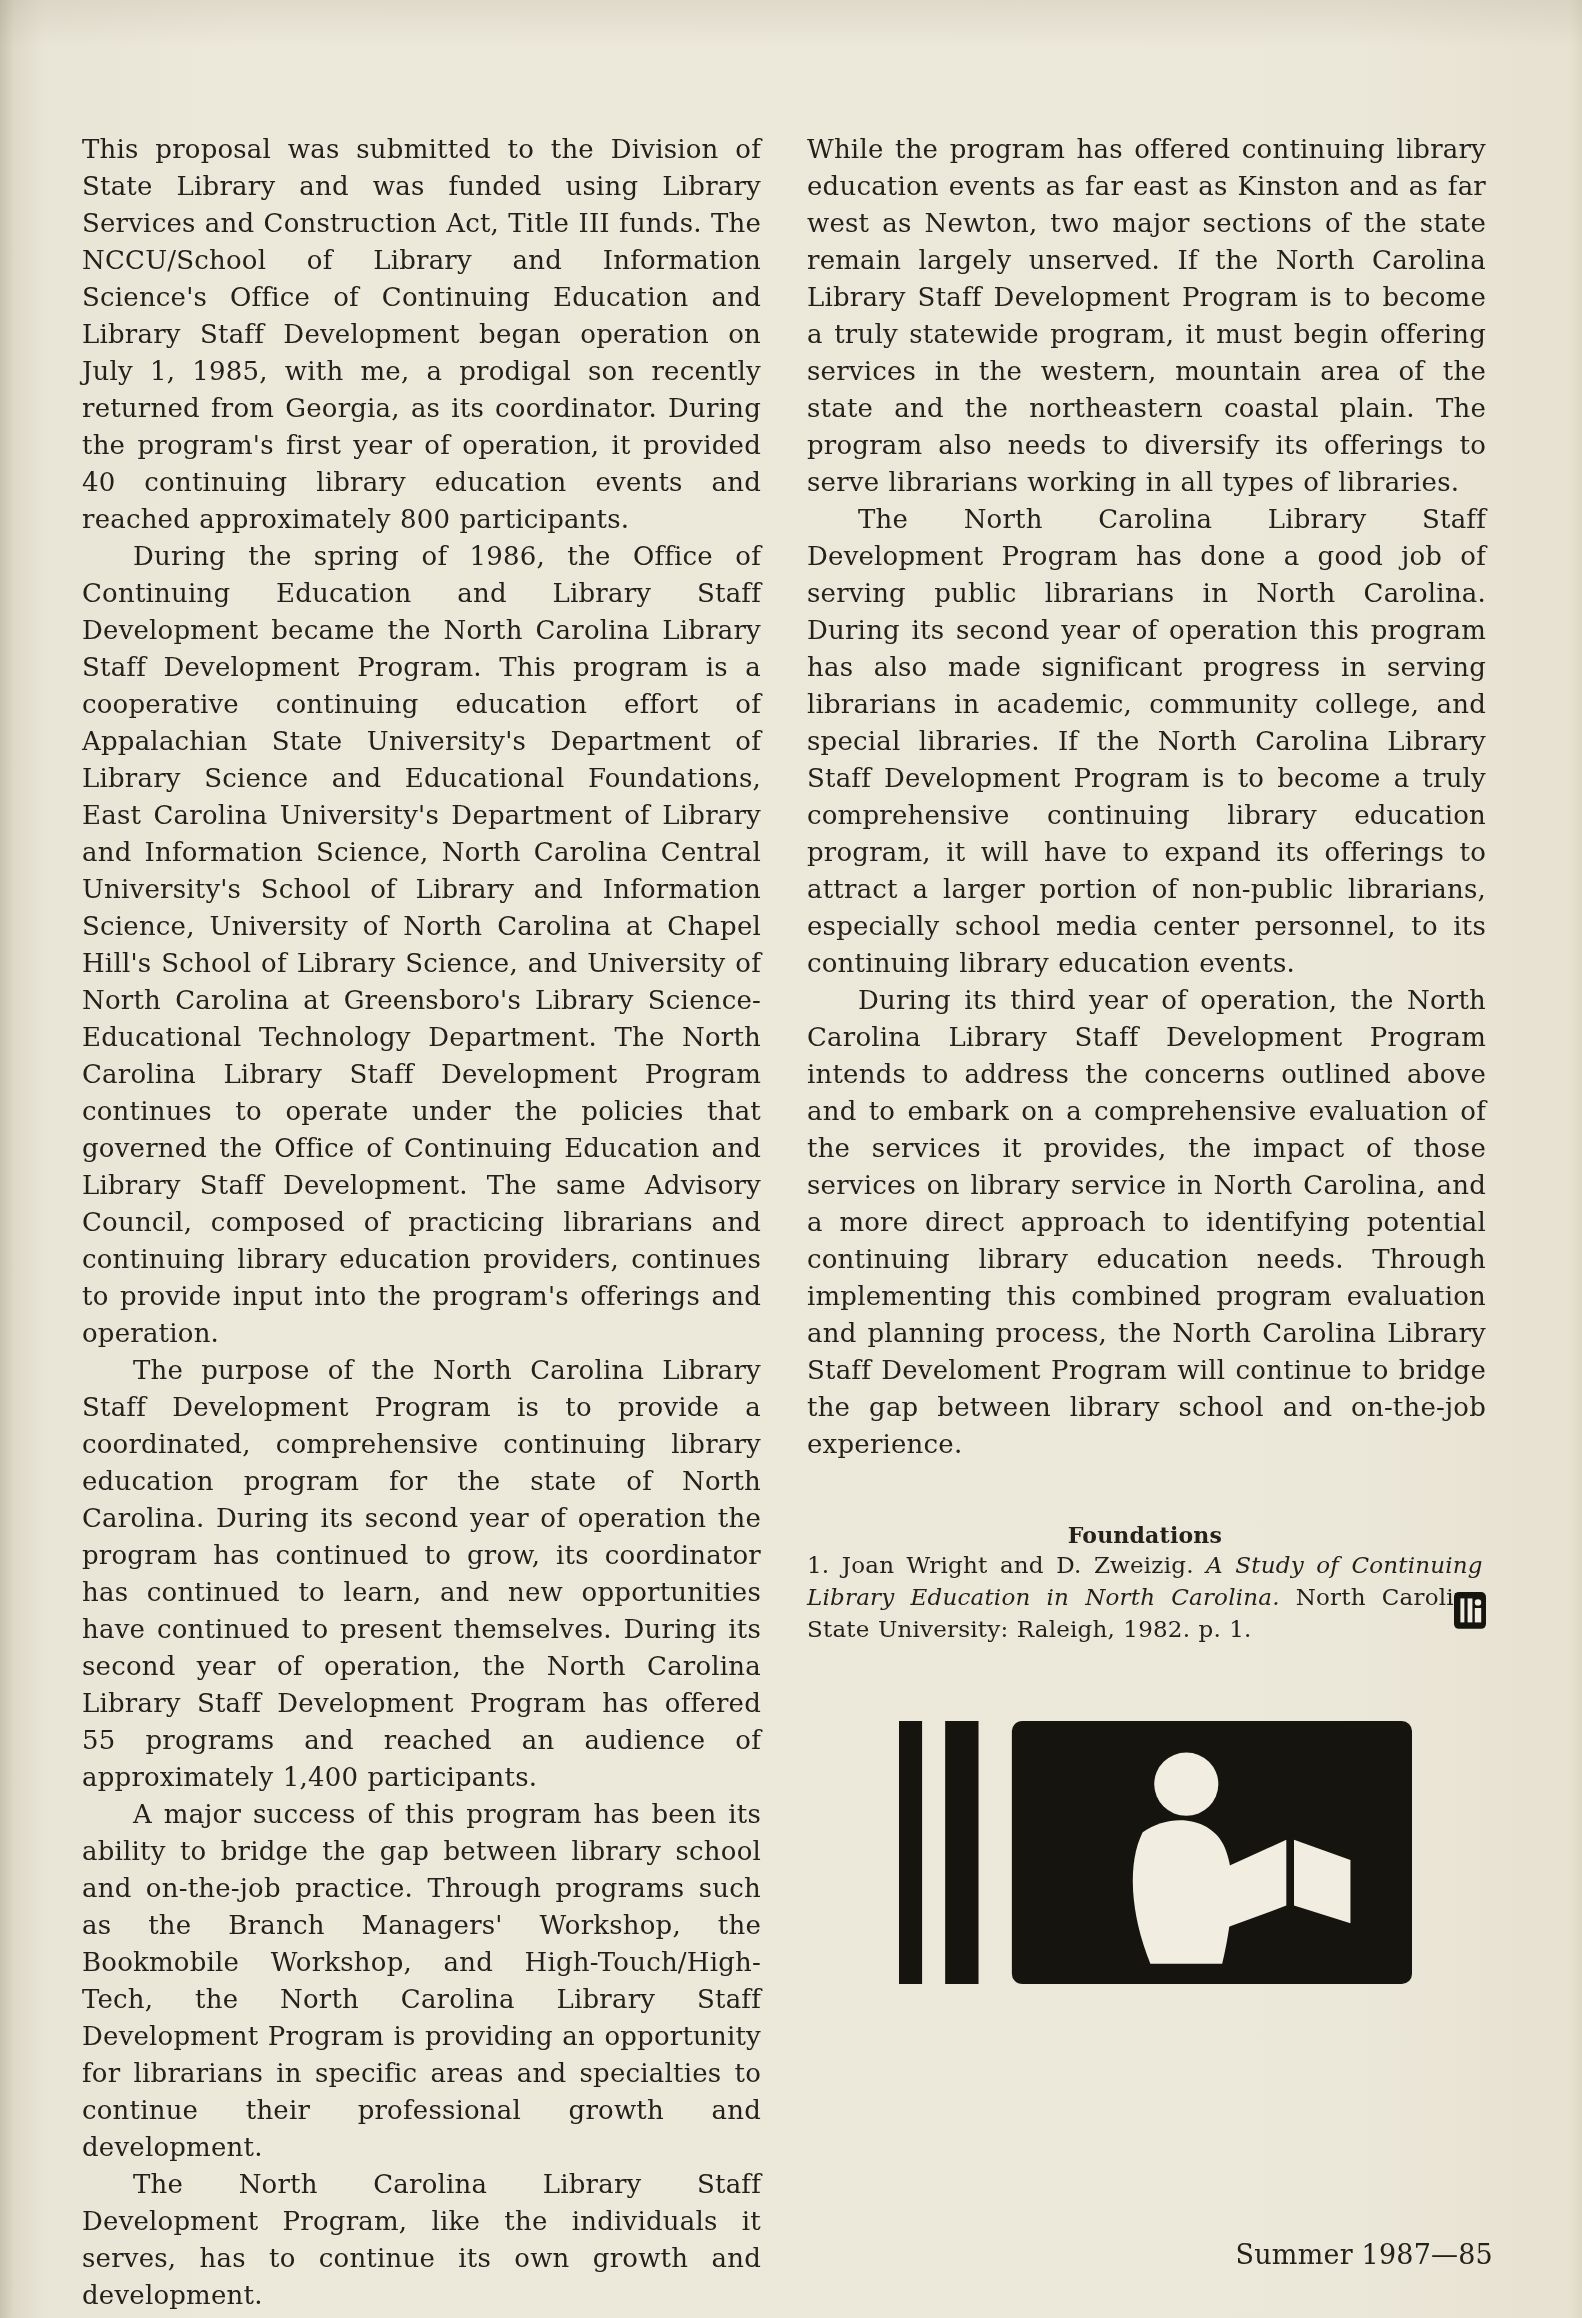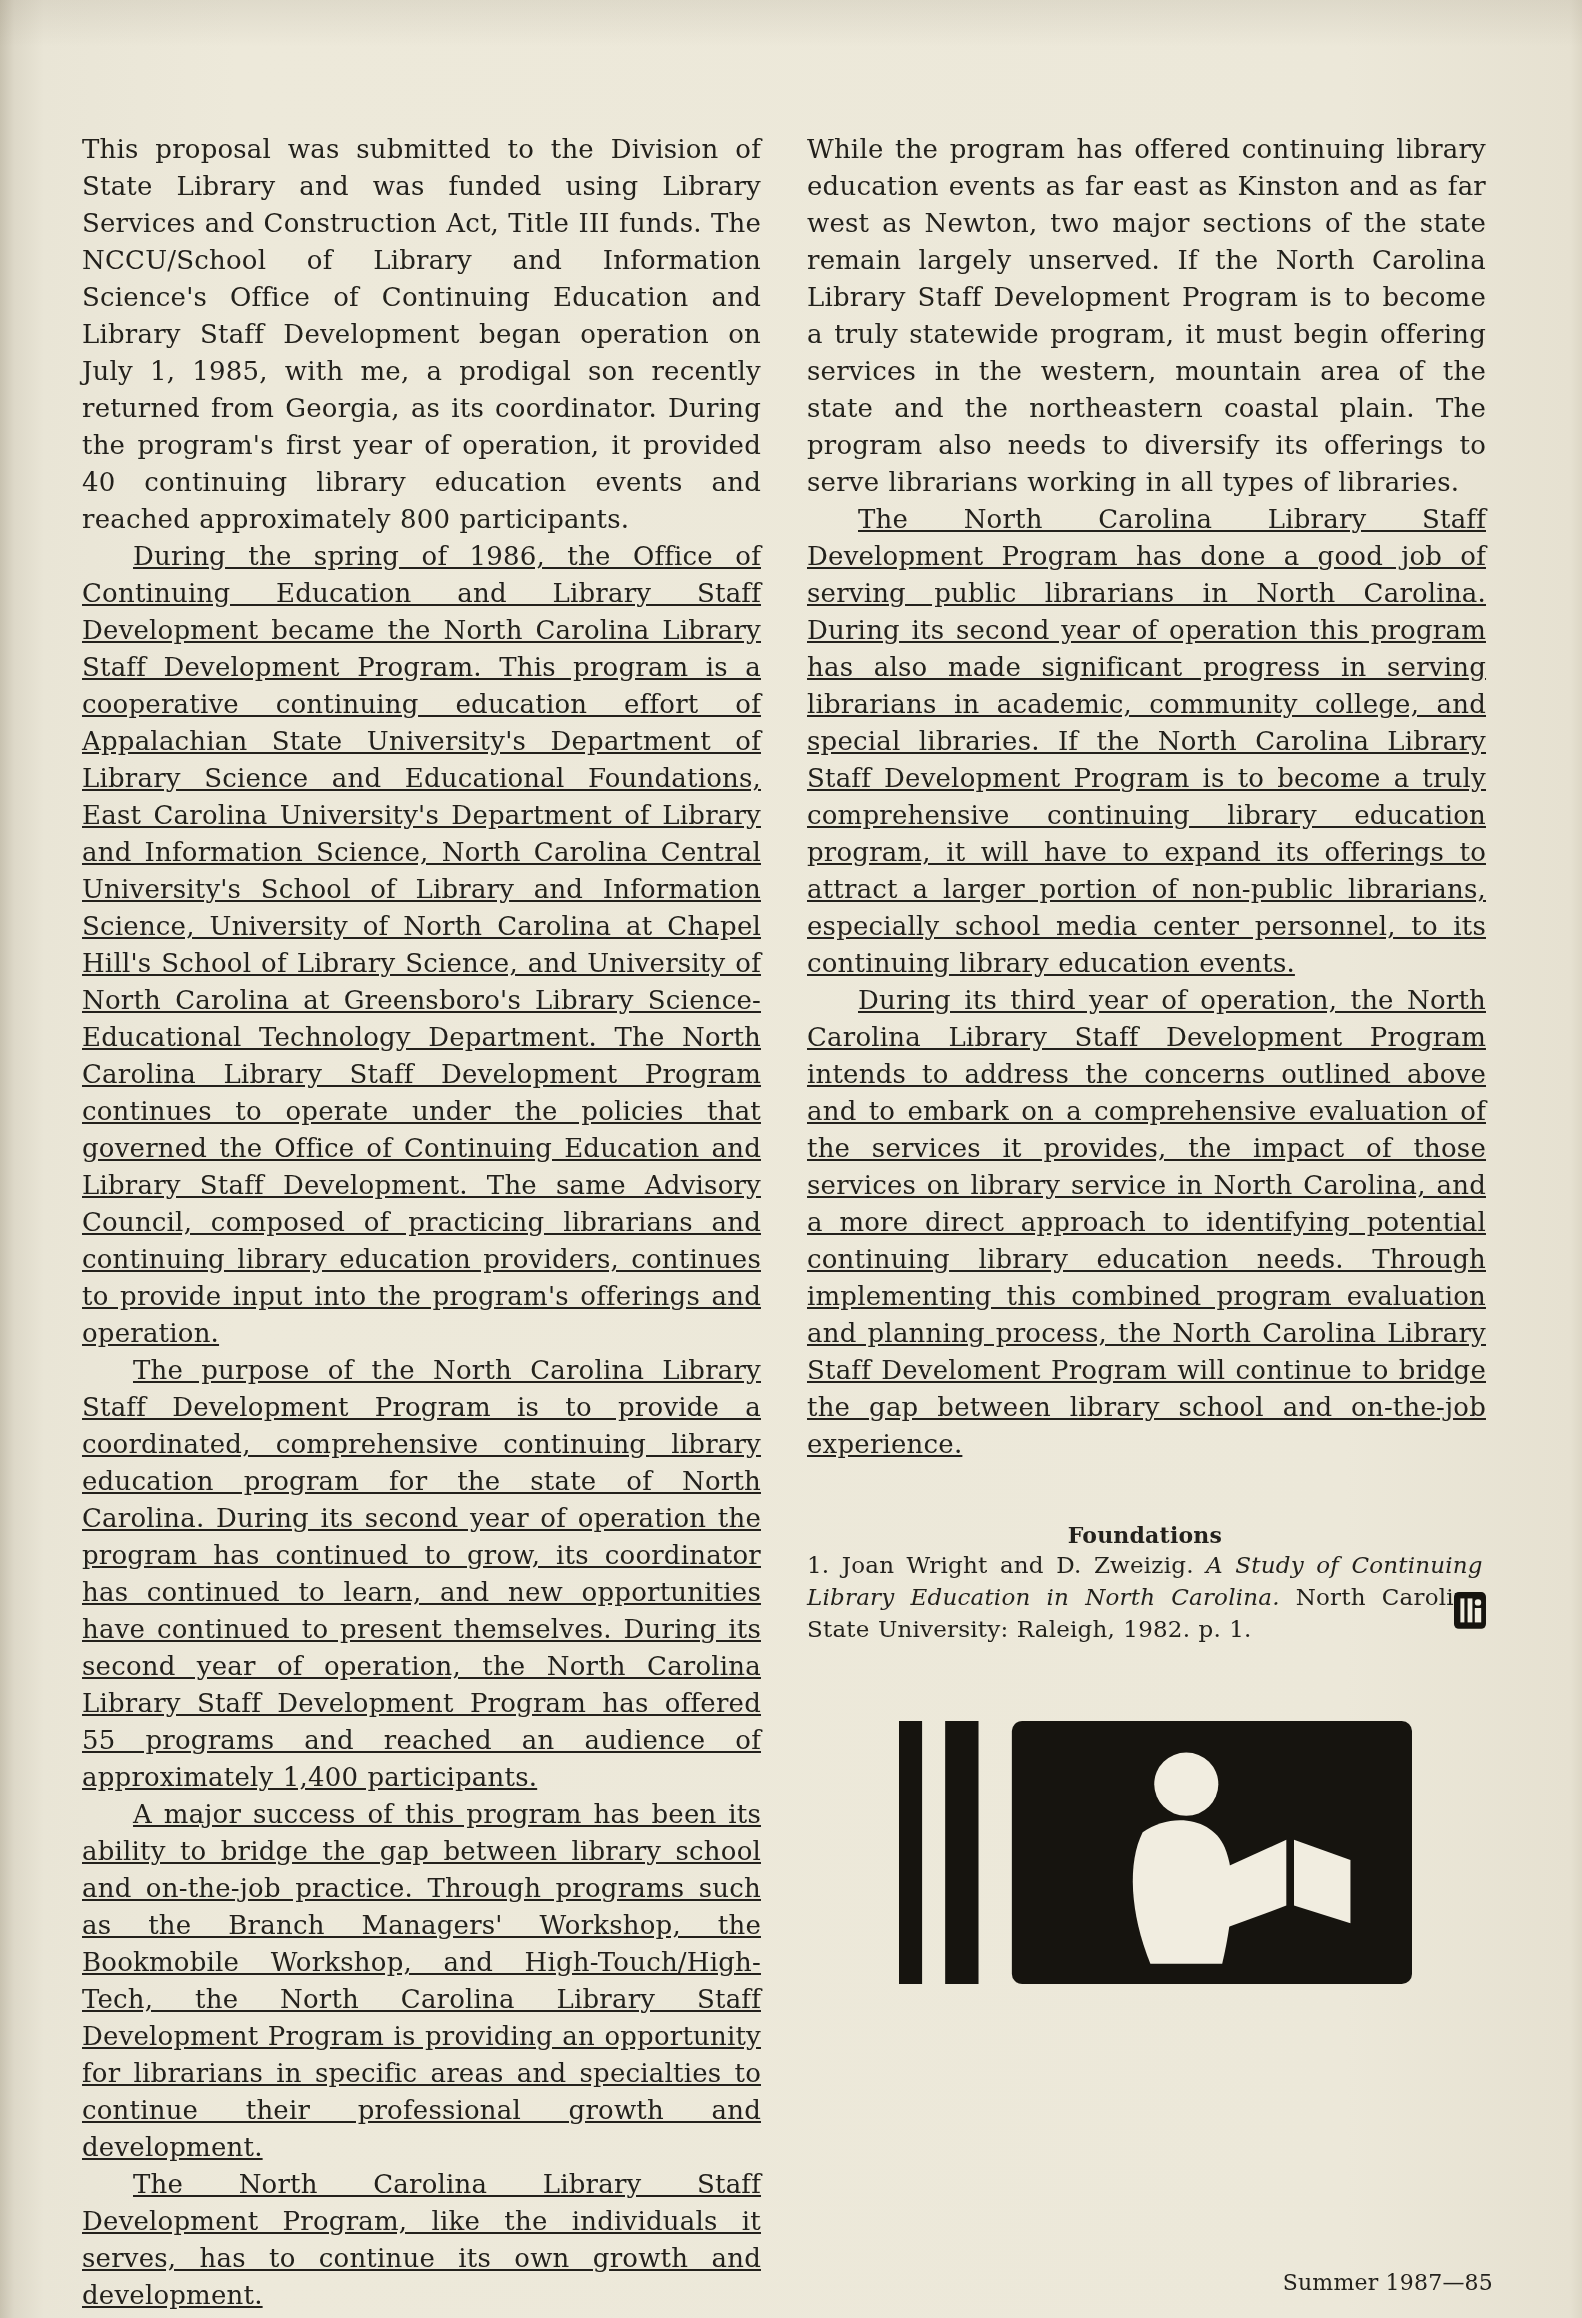--- a/index.html
+++ b/index.html
@@ -28,21 +28,21 @@
     display:flex;gap:46px;
   }
   .col{
     width:679px;
     font-size:26px;line-height:37px;
     text-align:justify;
     letter-spacing:0.2px;
     word-spacing:0.8px;
   }
   .col p{margin:0;}
-  .col p.indent{text-indent:51px;text-decoration:underline;}
+  .col p.indent{text-indent:51px;}
   .refs{
     margin-top:59px;
     position:relative;
     padding-right:3.2px;
   }
   .refs-heading{
     text-align:center;
     font-weight:bold;
     font-size:22px;line-height:27px;
     margin:0 0 17.4px 0;
@@ -58,22 +58,22 @@
     width:32px;height:36px;
   }
   .logo-wrap{
     margin-top:76px;
     margin-left:92px;
     width:513px;height:263px;
   }
   .logo-wrap svg{width:100%;height:100%;display:block;}
   .footer{
     position:absolute;
-    right:89px;bottom:24px;
-    font-size:22px;
+    right:89px;bottom:49px;
+    font-size:27px;
     letter-spacing:0.2px;
   }
 </style>
 </head>
 <body>
 
 <div class="page">
 
   <div class="columns">
 

